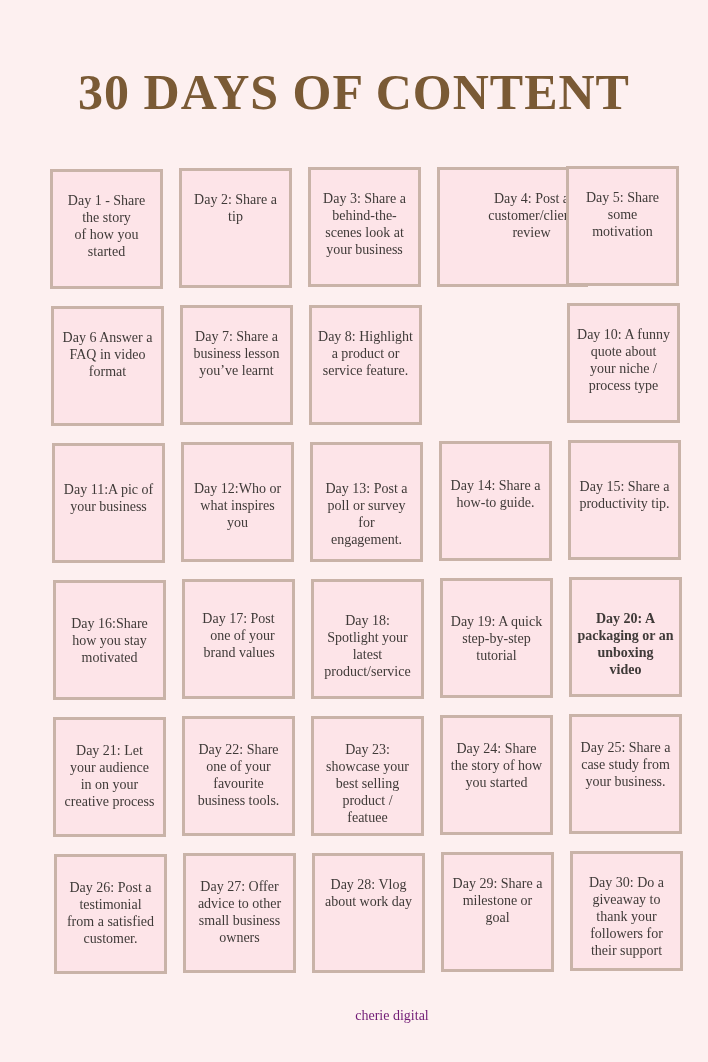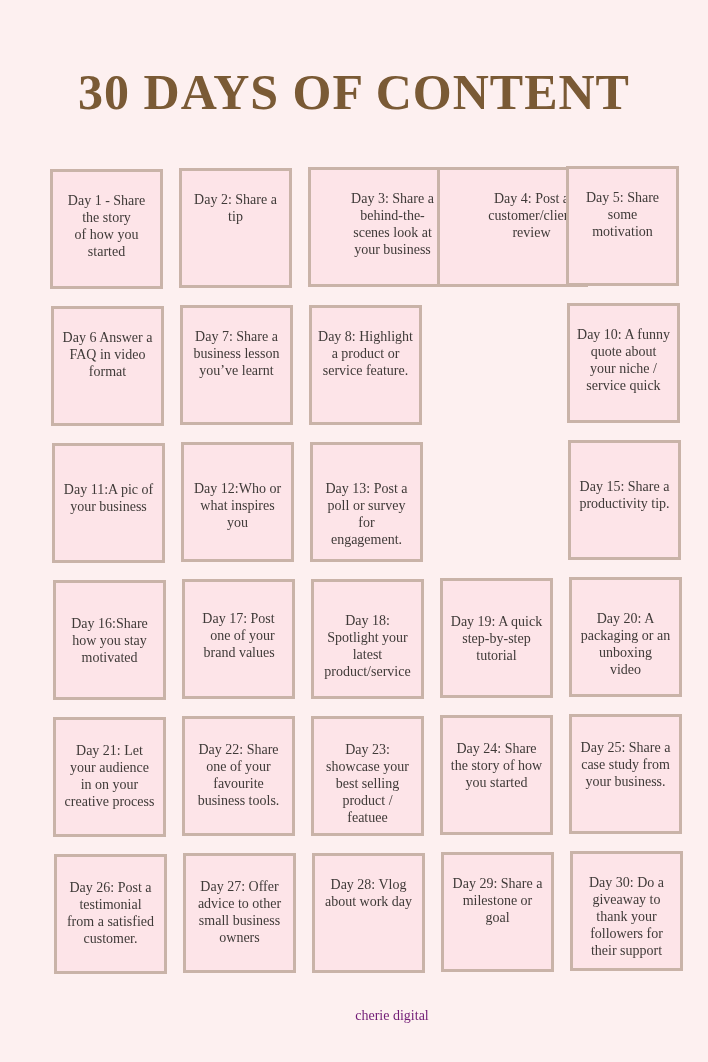--- a/index.html
+++ b/index.html
@@ -54,21 +54,21 @@
   <div class="card" style="left:41px;top:169px;">
       <div class="txt">Day 1 - Share
 the story
 of how you
 started</div>
     </div>
   <div class="card" style="left:170px;top:168px;">
       <div class="txt">Day 2:  Share a
 tip</div>
     </div>
-  <div class="card" style="left:299px;top:167px;padding-left:28px;">
+  <div class="card" style="left:299px;top:167px;">
       <div class="txt">Day 3: Share a
 behind-the-
 scenes look at
 your business</div>
     </div>
   <div class="card" style="left:428px;top:167px;padding-left:38px;">
       <div class="txt">Day 4: Post a
 customer/client
 review</div>
     </div>
@@ -90,38 +90,42 @@
     </div>
   <div class="card" style="left:300px;top:305px;">
       <div class="txt">Day 8: Highlight
 a product or
 service feature.</div>
     </div>
   <div class="card" style="left:558px;top:303px;">
       <div class="txt">Day 10: A funny
 quote about
 your niche /
-service  quick</div>
+process  type</div>
     </div>
 
   <div class="card" style="left:43px;top:443px;">
       <div class="txt" style="margin-top:35px;">Day 11:A pic of
 your business</div>
     </div>
   <div class="card" style="left:172px;top:442px;">
       <div class="txt" style="margin-top:35px;">Day 12:Who or
 what inspires
 you</div>
     </div>
   <div class="card" style="left:301px;top:442px;">
       <div class="txt" style="margin-top:35px;">Day 13: Post a
 poll or survey
 for
 engagement.</div>
     </div>
+  <div class="card" style="left:430px;top:441px;">
+      <div class="txt" style="margin-top:33px;">Day 14: Share a
+how-to guide.</div>
+    </div>
   <div class="card" style="left:559px;top:440px;">
       <div class="txt" style="margin-top:35px;">Day 15: Share a
 productivity tip.</div>
     </div>
 
   <div class="card" style="left:44px;top:580px;">
       <div class="txt" style="margin-top:32px;">Day 16:Share
 how you stay
 motivated</div>
     </div>
@@ -135,21 +139,21 @@
 Spotlight your
 latest
 product/service</div>
     </div>
   <div class="card" style="left:431px;top:578px;">
       <div class="txt" style="margin-top:32px;">Day 19: A quick
 step-by-step
 tutorial</div>
     </div>
   <div class="card" style="left:560px;top:577px;">
-      <div class="txt" style="margin-top:30px;">Day 20: A
+      <div class="txt" style="margin-top:30px;font-weight:bold;">Day 20: A
 packaging or an
 unboxing
 video</div>
     </div>
 
   <div class="card" style="left:44px;top:717px;">
       <div class="txt" style="margin-top:22px;">Day 21: Let
 your audience
 in on your
 creative process</div>

